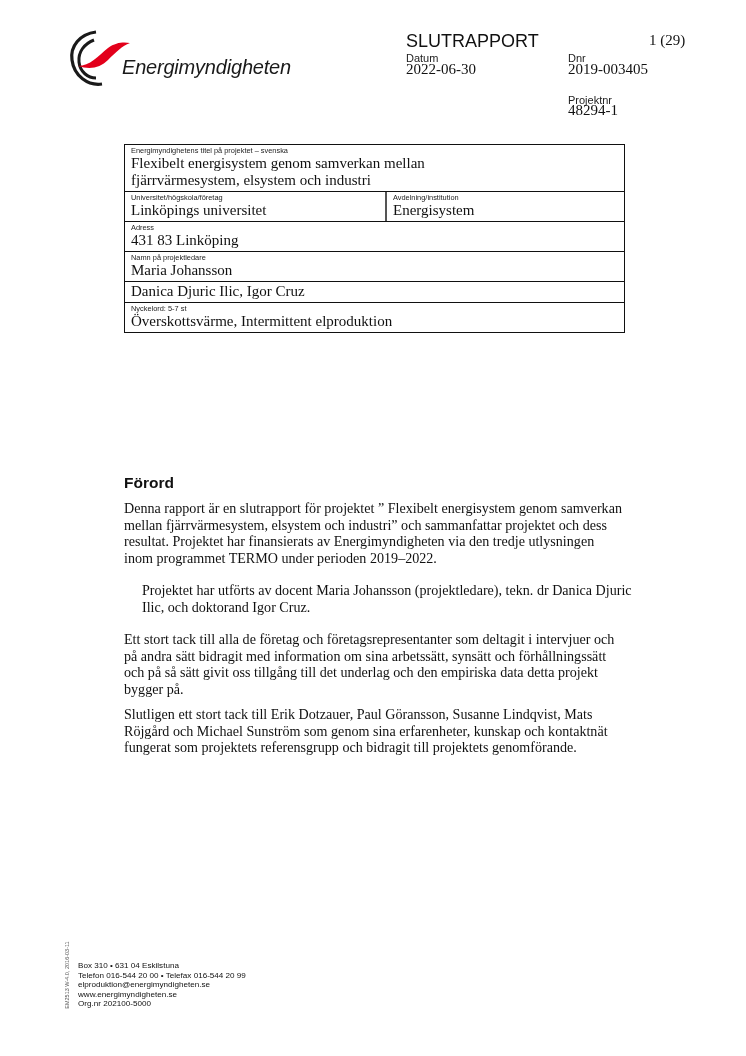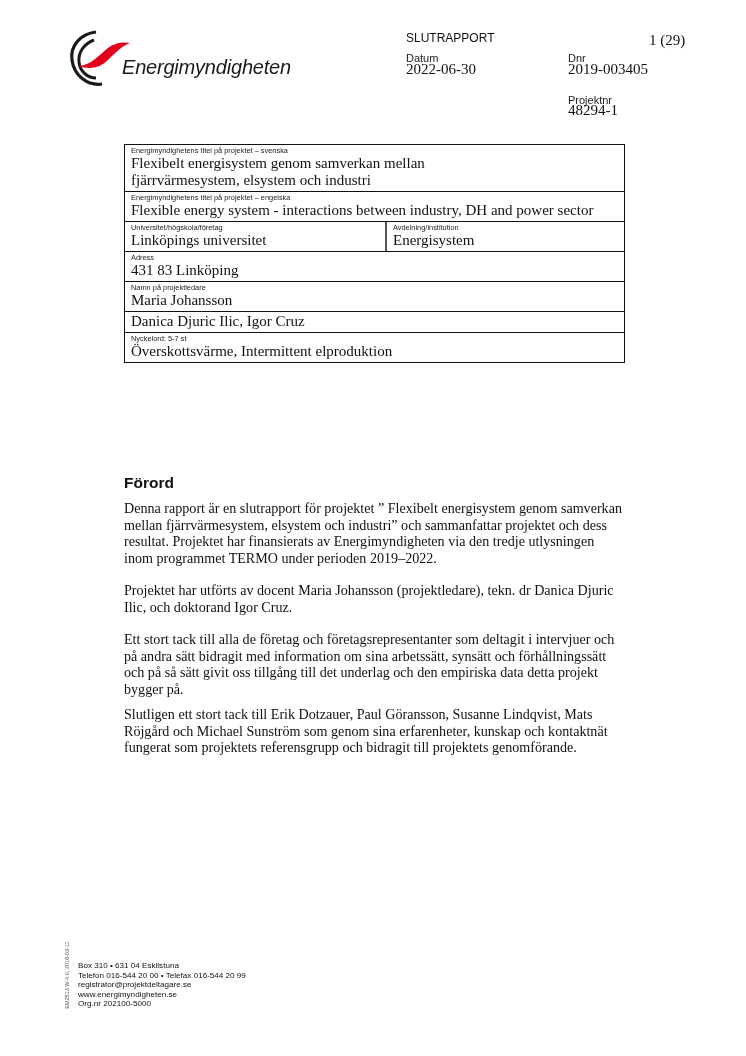--- a/index.html
+++ b/index.html
@@ -7,21 +7,21 @@
   .serif { font-family: "Liberation Serif", "DejaVu Serif", serif; }
   .sans { font-family: "Liberation Sans", "DejaVu Sans", sans-serif; }
 
   
   .logo { position: absolute; left: 66px; top: 26px; width: 270px; height: 66px; }
   .logo svg { position: absolute; left: 0; top: 0; }
   .logo-text { position: absolute; left: 56px; top: 30px; font-family: "Liberation Sans", "DejaVu Sans", sans-serif; font-style: italic; font-size: 20px; color: #1a1a1a; letter-spacing: -0.2px; }
 
   
   .hdr { position: absolute; }
-  .hdr-title { left: 406px; top: 31px; font-size: 12px; }
+  .hdr-title { left: 406px; top: 31px; font-size: 18px; }
   .hdr-page { left: 649px; top: 32px; font-size: 15px; }
   .hdr-small { font-size: 11px; color: #222; }
   .hdr-val { font-size: 15px; }
 
   
   .info-table { position: absolute; left: 124px; top: 144px; width: 499px; border: 1px solid #111; }
   .row { border-top: 1px solid #111; padding: 1px 6px 2px 6px; }
   .row:first-child { border-top: none; }
   .row.split { display: flex; padding: 0; }
   .row.split .cell { padding: 1px 22px 2px 6px; }
@@ -61,24 +61,20 @@
 
 <div class="hdr hdr-small sans" style="left:568px; top:94px;">Projektnr</div>
 <div class="hdr hdr-val serif" style="left:568px; top:102px;">48294-1</div>
 
 <div class="info-table">
   <div class="row">
     <span class="lbl">Energimyndighetens titel på projektet – svenska</span>
     <span class="val">Flexibelt energisystem genom samverkan mellan</span>
     <span class="val">fjärrvärmesystem, elsystem och industri</span>
   </div>
-  <div class="row">
-    <span class="lbl">Energimyndighetens titel på projektet – engelska</span>
-    <span class="val">Flexible energy system - interactions between industry, DH and power sector</span>
-  </div>
   <div class="row split">
     <div class="cell left">
       <span class="lbl">Universitet/högskola/företag</span>
       <span class="val">Linköpings universitet</span>
     </div>
     <div class="cell right">
       <span class="lbl">Avdelning/institution</span>
       <span class="val">Energisystem</span>
     </div>
   </div>
@@ -94,24 +90,24 @@
     <span class="val">Danica Djuric Ilic, Igor Cruz</span>
   </div>
   <div class="row">
     <span class="lbl">Nyckelord: 5-7 st</span>
     <span class="val">Överskottsvärme, Intermittent elproduktion</span>
   </div>
 </div>
 
 <div class="section-heading">Förord</div>
 <p class="body-text" style="top:500px;">Denna rapport är en slutrapport för projektet ” Flexibelt energisystem genom samverkan mellan fjärrvärmesystem, elsystem och industri” och sammanfattar projektet och dess resultat. Projektet har finansierats av Energimyndigheten via den tredje utlysningen inom programmet TERMO under perioden 2019–2022.</p>
-<p class="body-text" style="top:582px;">Projektet har utförts av docent Maria Johansson (projektledare), tekn. dr Danica Djuric Ilic, och doktorand Igor Cruz.</p>
+<p class="body-text" style="top:582px;margin-left:18px;">Projektet har utförts av docent Maria Johansson (projektledare), tekn. dr Danica Djuric Ilic, och doktorand Igor Cruz.</p>
 <p class="body-text" style="top:631px;">Ett stort tack till alla de företag och företagsrepresentanter som deltagit i intervjuer och på andra sätt bidragit med information om sina arbetssätt, synsätt och förhållningssätt och på så sätt givit oss tillgång till det underlag och den empiriska data detta projekt bygger på.</p>
 <p class="body-text" style="top:706px;">Slutligen ett stort tack till Erik Dotzauer, Paul Göransson, Susanne Lindqvist, Mats Röjgård och Michael Sunström som genom sina erfarenheter, kunskap och kontaktnät fungerat som projektets referensgrupp och bidragit till projektets genomförande.</p>
 
 <div class="side-code">EM2513 W-4.0, 2016-03-11</div>
 <div class="footer">
   <div>Box 310 • 631 04 Eskilstuna</div>
   <div>Telefon 016-544 20 00 • Telefax 016-544 20 99</div>
-  <div>registrator@projektdeltagare.se</div>
+  <div>elproduktion@energimyndigheten.se</div>
   <div>www.energimyndigheten.se</div>
   <div>Org.nr 202100-5000</div>
 </div>
 
 </body></html>

